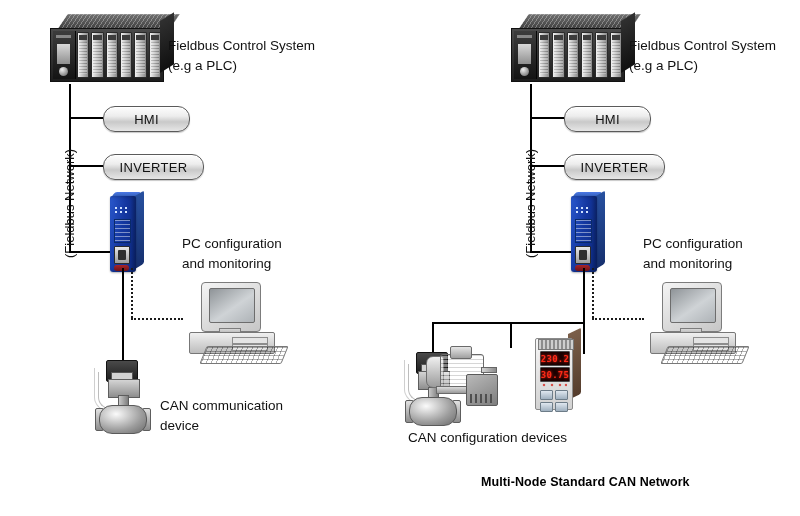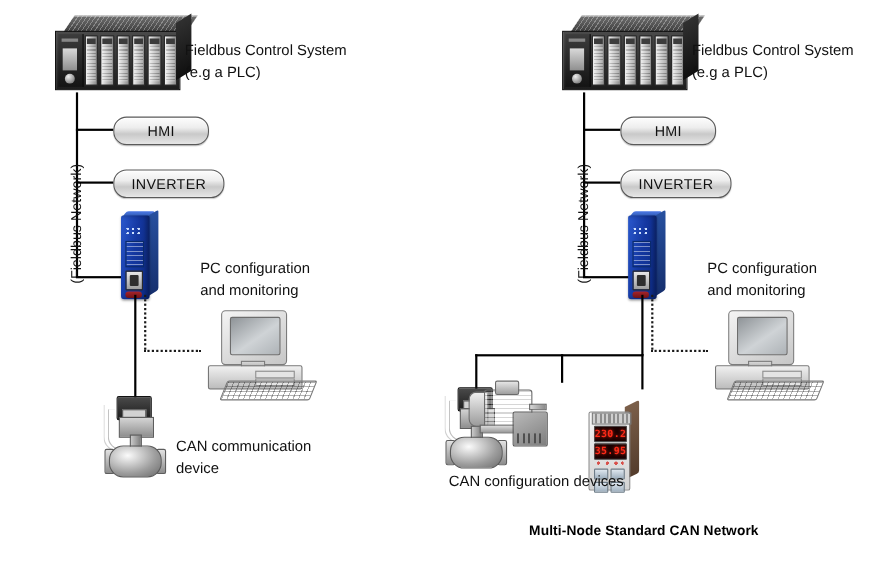--- a/index.html
+++ b/index.html
@@ -504,26 +504,26 @@
 
   <div class="motor abs" style="left:26px;top:346px;">
     <div class="bell"></div>
     <div class="frame"></div>
     <div class="tbox"></div>
     <div class="shaft"></div>
     <div class="foot"></div>
     <div class="drive"></div>
   </div>
 
-  <div class="meter abs" style="left:135px;top:368px;text-align:right;">
+  <div class="meter abs" style="left:135px;top:332px;text-align:right;">
     <div class="back"></div>
     <div class="case">
       <div class="fins"></div>
       <div class="disp d1">230.2</div>
-      <div class="disp d2">35.95</div>
+      <div class="disp d2">30.75</div>
       <div class="leds"></div>
       <div class="keys">
         <div class="key"></div>
         <div class="key"></div>
         <div class="key"></div>
         <div class="key"></div>
       </div>
     </div>
   </div>
 

